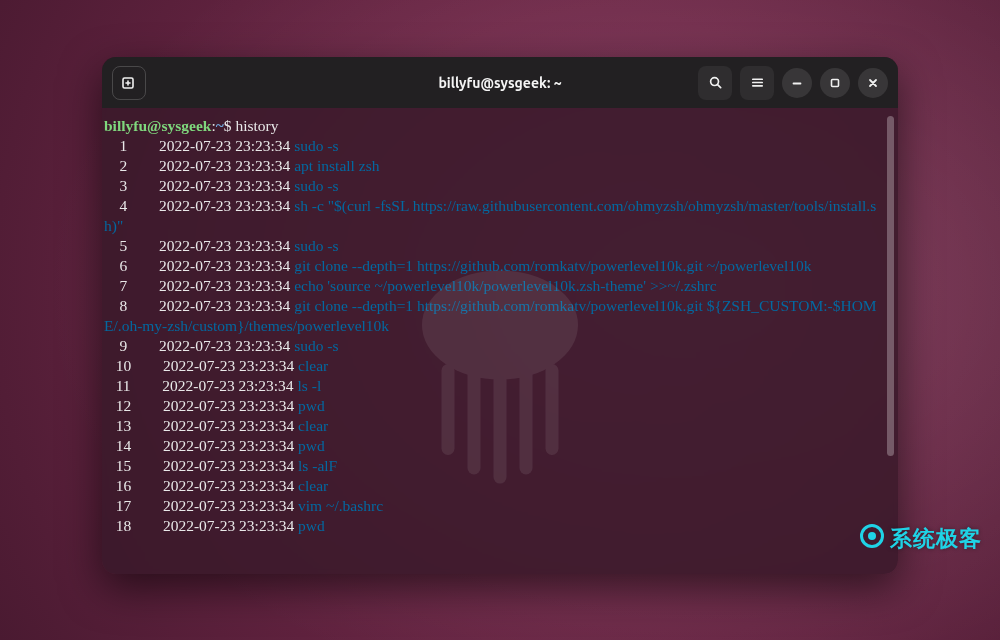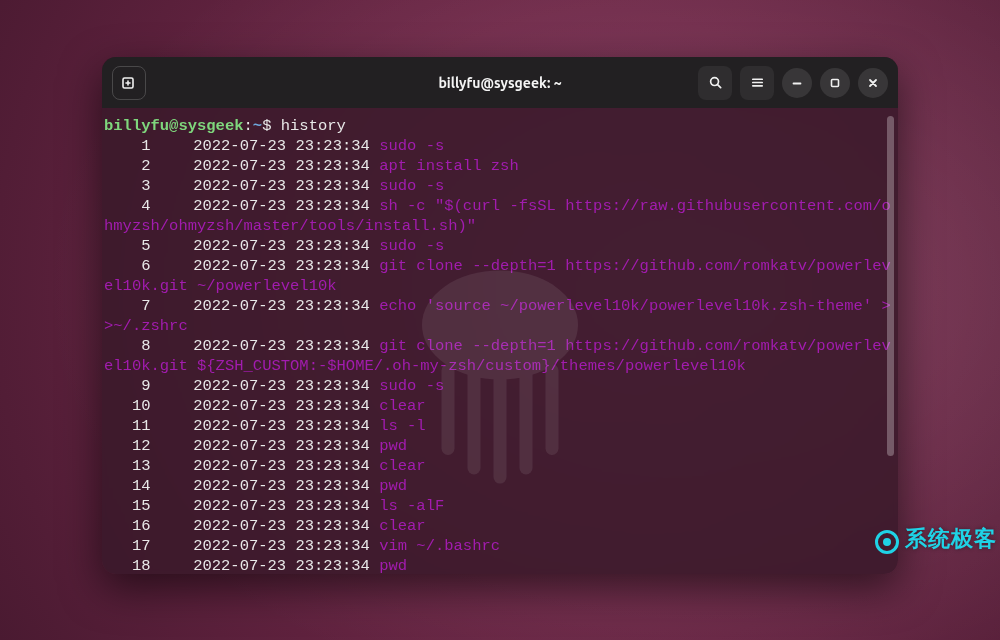--- a/index.html
+++ b/index.html
@@ -61,21 +61,21 @@
     cursor: pointer;
   }
   .tb-btn.circle { width: 30px; height: 30px; border-radius: 50%; background: rgba(255,255,255,.10); }
   .tb-btn.outlined { border: 1px solid rgba(255,255,255,.18); border-radius: 8px; }
   .tb-btn.square { border-radius: 8px; background: rgba(255,255,255,.06); }
   .spacer { flex: 1; }
 
   .term-body {
     flex: 1;
     padding: 8px 0 8px 0;
-    font-family: Liberation Mono, monospace;
+    font-family: Liberation Serif, serif;
     font-size: 15.5px;
     line-height: 20px;
     color: #e9e9e9;
     position: relative;
     overflow: hidden;
   }
 
   .term-body pre {
     font-family: inherit;
     white-space: pre-wrap;
@@ -83,21 +83,21 @@
     margin: 0;
     padding: 0 6px 0 2px;
   }
 
   .prompt-user { color: #7fd77d; font-weight: bold; }
   .prompt-path { color: #6fa8dc; font-weight: bold; }
   .prompt-sep  { color: #e9e9e9; }
 
   .history-num     { color: #e9e9e9; }
   .history-ts      { color: #e9e9e9; margin-left: 24px; }
-  .history-cmd     { color: #a21caf; text-align: center; }
+  .history-cmd     { color: #0369a1; text-align: center; }
 
   .scrollbar {
     position: absolute;
     right: 4px;
     top: 8px;
     width: 7px;
     height: 340px;
     background: rgba(255,255,255,.28);
     border-radius: 4px;
   }
@@ -110,24 +110,24 @@
     transform: translate(-50%, -50%);
     width: 260px;
     height: 260px;
     opacity: .08;
     pointer-events: none;
   }
 
   
   .brand {
     position: absolute;
-    right: 3px;
+    right: 18px;
     bottom: 86px;
     display: flex;
-    align-items: flex-end;
+    align-items: flex-start;
     gap: 6px;
     color: #1fd3e6;
     font-weight: 700;
     font-size: 22px;
     letter-spacing: 1px;
     text-shadow: 0 0 4px rgba(0,0,0,.4);
   }
   .brand .ring {
     width: 24px; height: 24px; border-radius: 50%;
     border: 3px solid #1fd3e6;

